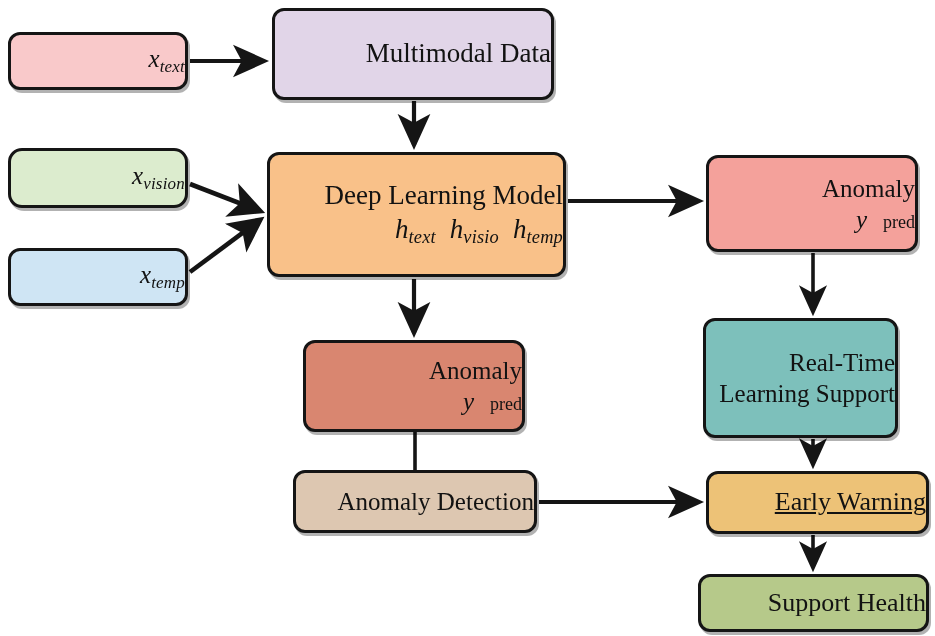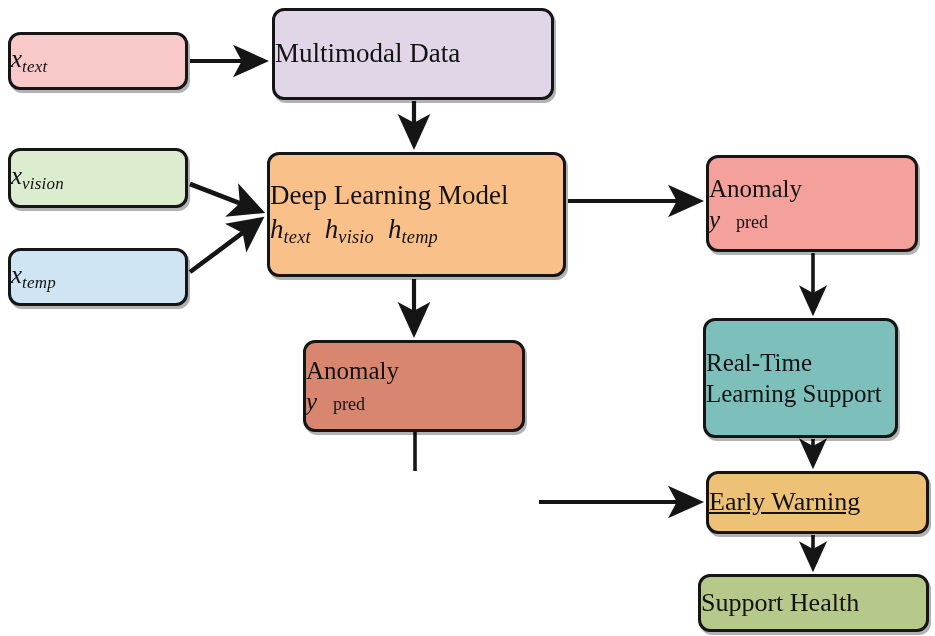--- a/index.html
+++ b/index.html
@@ -26,21 +26,21 @@
     height: 636px;
     pointer-events: none;
   }
   .node {
     position: absolute;
     box-sizing: border-box;
     border: 3px solid #151515;
     border-radius: 12px;
     display: flex;
     flex-direction: column;
-    align-items: flex-start;
+    align-items: flex-end;
     justify-content: center;
     text-align: center;
     color: #121212;
     line-height: 1.08;
     box-shadow: 2px 3px 0 rgba(0,0,0,0.30);
     z-index: 2;
   }
   .node .line1 {
     display: block;
     white-space: nowrap;
@@ -115,21 +115,21 @@
   <div class="node" style="left: 8px; top: 32px; width: 180px; height: 58px; background: rgb(249, 201, 202); font-size: 25px;">
     <span class="line1">
       <span class="mathvar">x</span><span class="sub">text</span>
     </span>
   </div>
 
   <div class="node" style="left: 272px; top: 8px; width: 282px; height: 92px; background: rgb(225, 213, 232); font-size: 27px;">
     <span class="line1">Multimodal Data</span>
   </div>
 
-  <div class="node" style="left: 8px; top: 148px; width: 180px; height: 60px; background: rgb(220, 236, 206); font-size: 25px;">
+  <div class="node" style="left: 8px; top: 148px; width: 180px; height: 60px; background: rgb(220, 236, 206); font-size: 25px; border-radius: 14px;">
     <span class="line1">
       <span class="mathvar">x</span><span class="sub">vision</span>
     </span>
   </div>
 
   <div class="node" style="left: 267px; top: 152px; width: 299px; height: 125px; background: rgb(249, 193, 137); font-size: 27px;">
     <span class="line1">Deep Learning Model</span>
     <span class="line2">
       <span class="hterm"><span class="mathvar">h</span><span class="sub">text</span></span><span class="hterm"><span class="mathvar">h</span><span class="sub">visio</span></span><span class="hterm"><span class="mathvar">h</span><span class="sub">temp</span></span>
     </span>
@@ -153,20 +153,23 @@
     <span class="line2">
       <span class="mathvar">y</span><span class="sub-up">pred</span>
     </span>
   </div>
 
   <div class="node" style="left: 703px; top: 318px; width: 195px; height: 120px; background: rgb(125, 192, 187); font-size: 25px;">
     <span class="line1">Real-Time</span>
     <span class="line2">Learning Support</span>
   </div>
 
+  <div class="node" style="left: 293px; top: 470px; width: 244px; height: 63px; background: rgb(221, 199, 177); font-size: 25px;">
+    <span class="line1">Anomaly Detection</span>
+  </div>
 
   <div class="node" style="left: 706px; top: 471px; width: 223px; height: 63px; background: rgb(237, 194, 119); font-size: 26px; text-decoration: underline;">
     <span class="line1">Early Warning</span>
   </div>
 
   <div class="node" style="left: 698px; top: 574px; width: 231px; height: 58px; background: rgb(182, 201, 138); font-size: 26px;">
     <span class="line1">Support Health</span>
   </div>
 
 </div>

